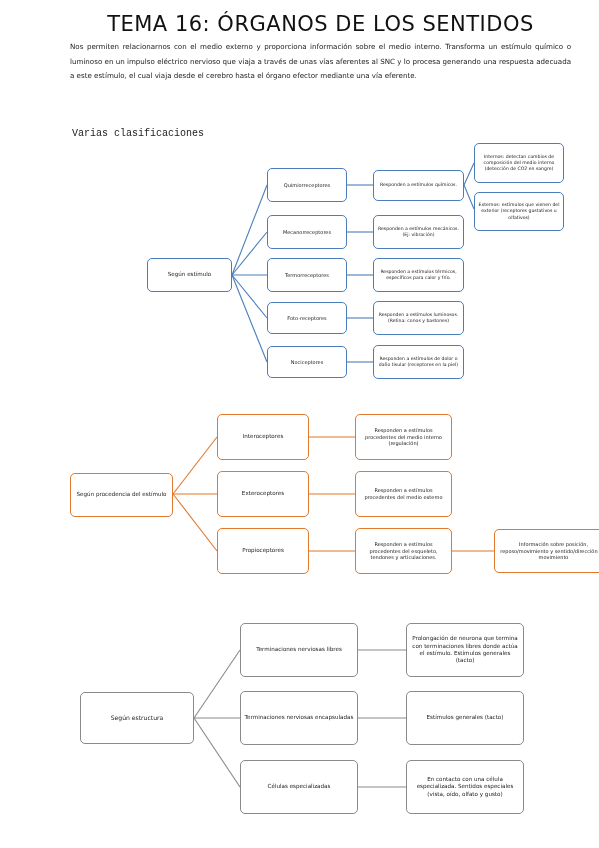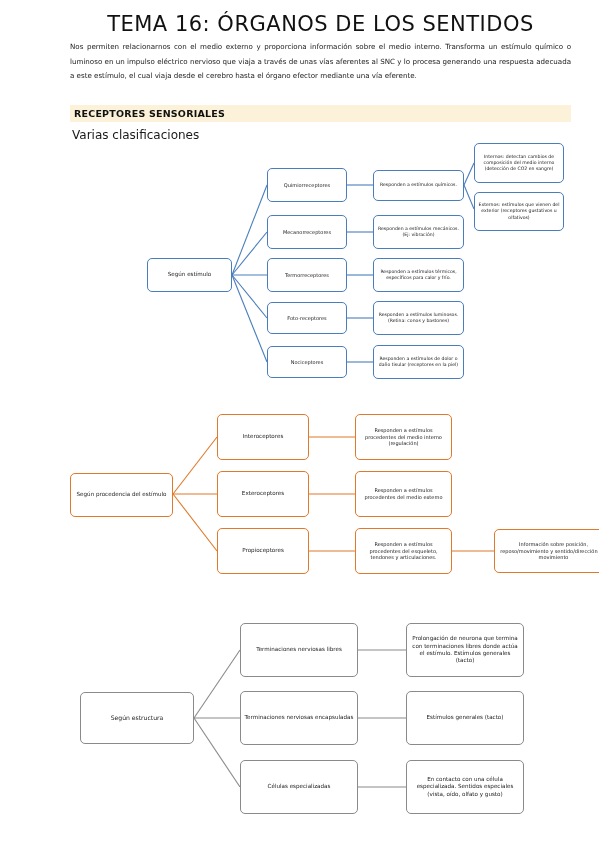--- a/index.html
+++ b/index.html
@@ -58,22 +58,23 @@
     font-size: 9.5px;
     font-weight: 700;
     letter-spacing: 0.2px;
     color: #111;
     padding-left: 4px;
   }
   .subnote {
     position: absolute;
     left: 30px;
     top: 128px;
-    font-size: 12px;
+    font-size: 10px;
     color: #1a1a1a;
+    font-family: Liberation Mono, monospace;
   }
 
   
   .diagram {
     position: absolute;
   }
   .node {
     position: absolute;
     box-sizing: border-box;
     border-radius: 5px;
@@ -112,23 +113,20 @@
   .t65  { font-size: 6.1px; }
 </style>
 </head>
 <body>
 
 <div class="page">
 
   <div class="doc-title">TEMA 16: ÓRGANOS DE LOS SENTIDOS</div>
   <div class="intro">Nos permiten relacionarnos con el medio externo y proporciona información sobre el medio interno. Transforma un estímulo químico o luminoso en un impulso eléctrico nervioso que viaja a través de unas vías aferentes al SNC y lo procesa generando una respuesta adecuada a este estímulo, el cual viaja desde el cerebro hasta el órgano efector mediante una vía eferente.</div>
 
-  <div class="section-banner">
-    <span>RECEPTORES SENSORIALES</span>
-  </div>
   <div class="subnote">Varias clasificaciones</div>
 
   <div class="diagram d1" style="left:0; top:0; width:599px; height:400px;">
 
     <svg class="svg-layer" width="599" height="400">
 
       <line x1="190" y1="275" x2="225" y2="185"></line>
       <line x1="190" y1="275" x2="225" y2="232"></line>
       <line x1="190" y1="275" x2="225" y2="275"></line>
       <line x1="190" y1="275" x2="225" y2="318"></line>

